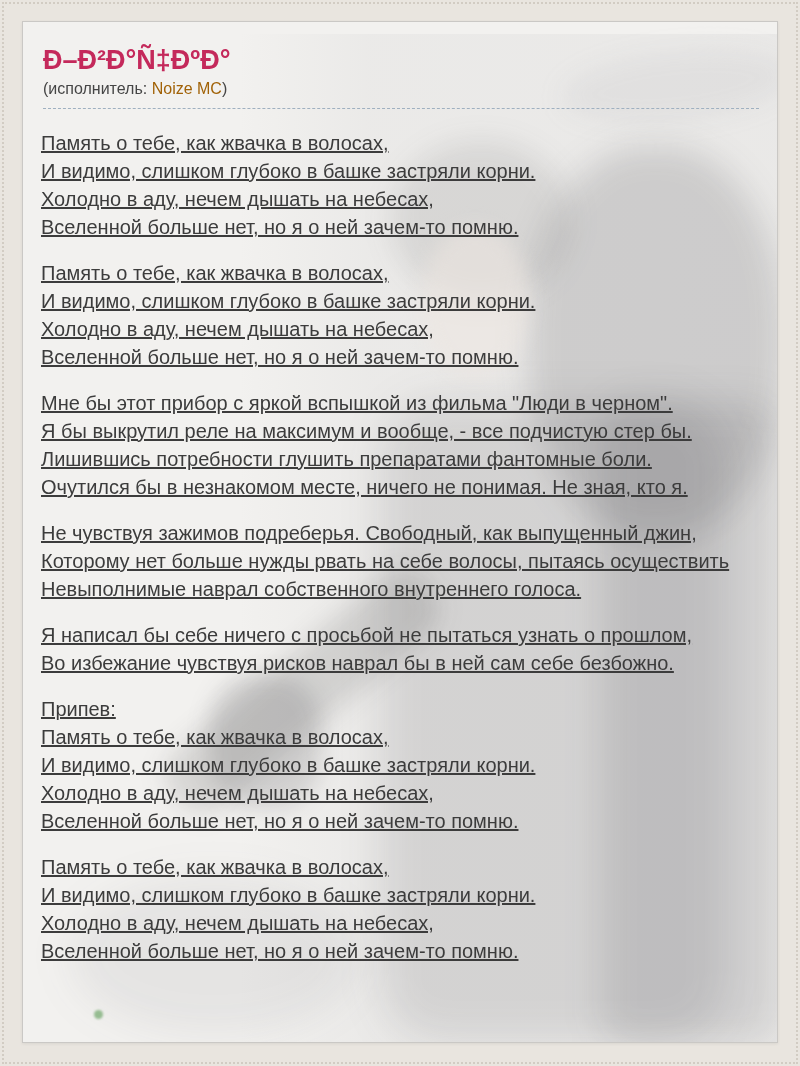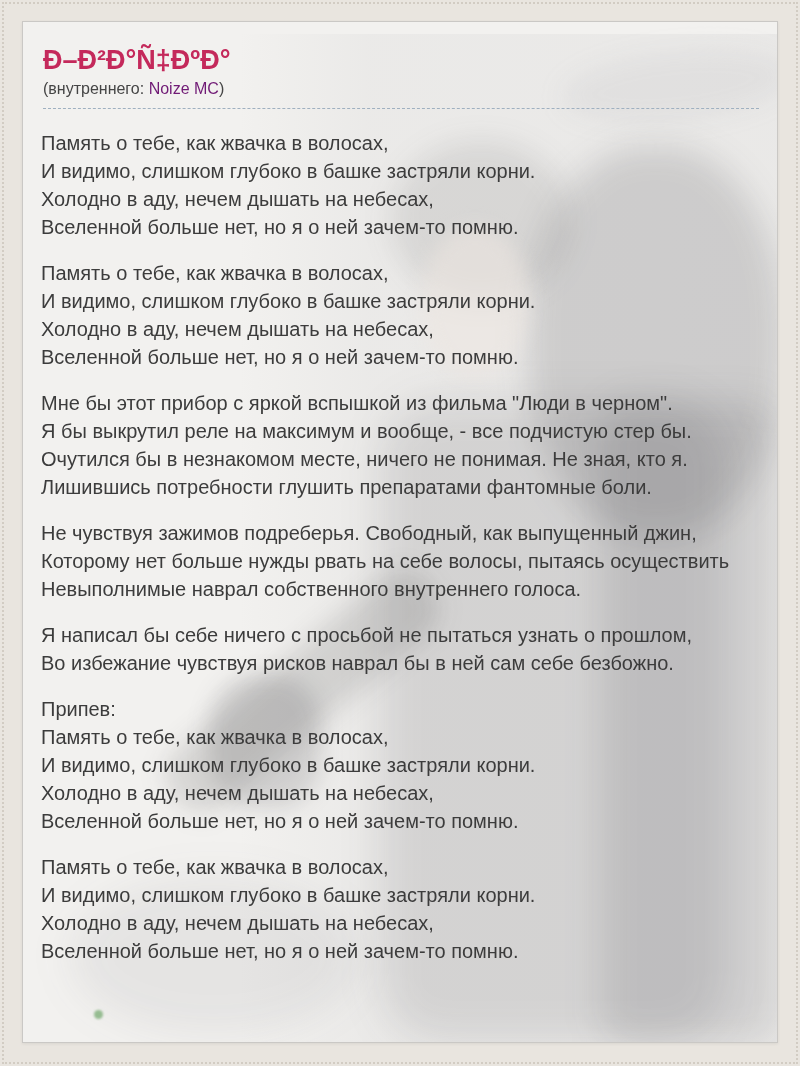--- a/index.html
+++ b/index.html
@@ -61,24 +61,24 @@
     color: #c4295b;
   }
   .artist-row {
     margin: 0 0 0 2px;
     font-size: 16px; line-height: 21px;
     color: #454545;
     padding-bottom: 9px;
     border-bottom: 1px dashed #9fb0c0;
   }
   .artist-row a {
-    color: #701a75; text-decoration: none; cursor: pointer;
+    color: #a16207; text-decoration: none; cursor: pointer;
   }
   .lyrics { margin-top: 20px; font-size: 20px; line-height: 28px; color: #3c3c3c; }
-  .verse { margin: 0 0 18px 0; }
+  .verse { margin: 0 0 18px 0; text-decoration: underline; }
   .line { display: block; white-space: pre; }
 </style>
 </head>
 <body>
 
 <div class="stitch-frame"></div>
 
 <div class="card">
 
   <div class="photo">
@@ -91,40 +91,40 @@
     <div class="ph-body-center"></div>
     <div class="ph-guitar-neck"></div>
     <div class="ph-guitar-pegs"></div>
     <div class="ph-smudge"></div>
     <div class="ph-bead"></div>
   </div>
 
   <div class="content">
     <h1 class="song-title">Ð–Ð²Ð°Ñ‡ÐºÐ°</h1>
 
-    <div class="artist-row"><span>(внутреннего: </span><a href="#">Noize MC</a><span>)</span></div>
+    <div class="artist-row"><span>(исполнитель: </span><a href="#">Noize MC</a><span>)</span></div>
 
     <div class="lyrics">
         <p class="verse">
           <span class="line">Память о тебе, как жвачка в волосах,</span>
           <span class="line">И видимо, слишком глубоко в башке застряли корни.</span>
           <span class="line">Холодно в аду, нечем дышать на небесах,</span>
           <span class="line">Вселенной больше нет, но я о ней зачем-то помню.</span>
         </p>
         <p class="verse">
           <span class="line">Память о тебе, как жвачка в волосах,</span>
           <span class="line">И видимо, слишком глубоко в башке застряли корни.</span>
           <span class="line">Холодно в аду, нечем дышать на небесах,</span>
           <span class="line">Вселенной больше нет, но я о ней зачем-то помню.</span>
         </p>
         <p class="verse">
           <span class="line">Мне бы этот прибор с яркой вспышкой из фильма "Люди в черном".</span>
           <span class="line">Я бы выкрутил реле на максимум и вообще, - все подчистую стер бы.</span>
+          <span class="line">Лишившись потребности глушить препаратами фантомные боли.</span>
           <span class="line">Очутился бы в незнакомом месте, ничего не понимая. Не зная, кто я.</span>
-          <span class="line">Лишившись потребности глушить препаратами фантомные боли.</span>
         </p>
         <p class="verse">
           <span class="line">Не чувствуя зажимов подреберья. Свободный, как выпущенный джин,</span>
           <span class="line">Которому нет больше нужды рвать на себе волосы, пытаясь осуществить</span>
           <span class="line">Невыполнимые наврал собственного внутреннего голоса.</span>
         </p>
         <p class="verse">
           <span class="line">Я написал бы себе ничего с просьбой не пытаться узнать о прошлом,</span>
           <span class="line">Во избежание чувствуя рисков наврал бы в ней сам себе безбожно.</span>
         </p>

